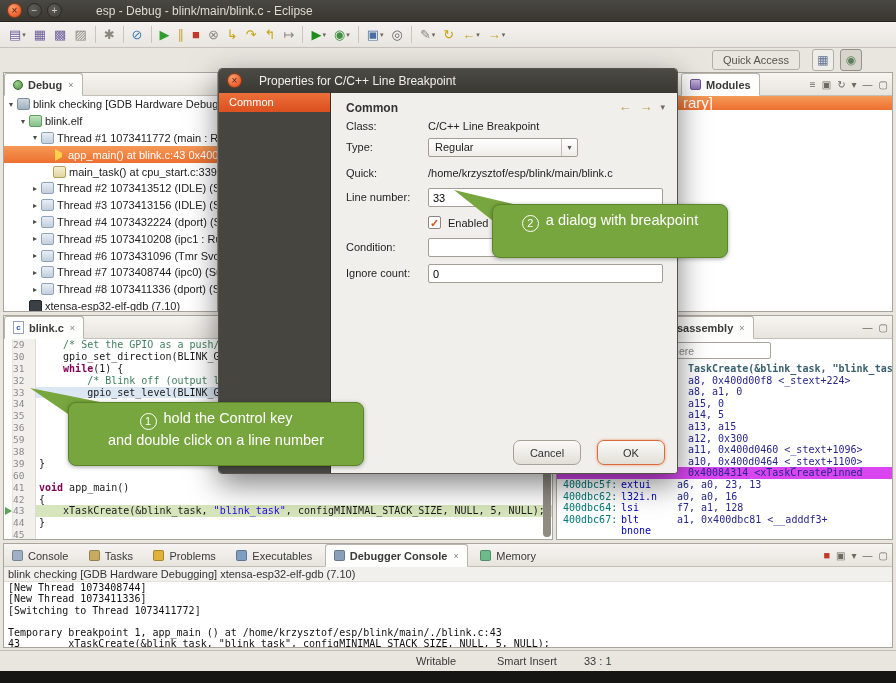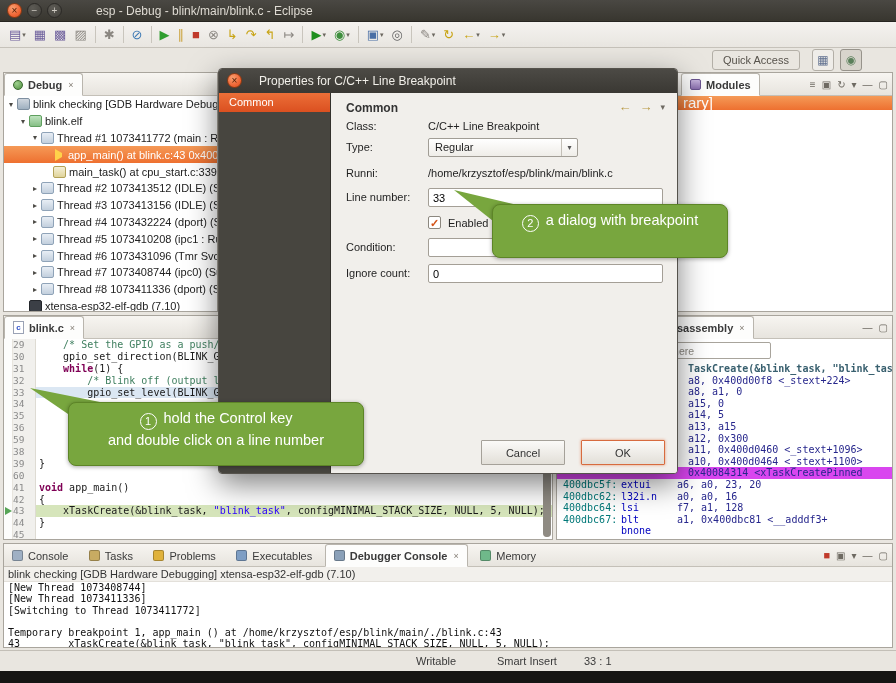--- a/index.html
+++ b/index.html
@@ -119,21 +119,21 @@
   .dlg-row{position:absolute;left:14px;right:14px;height:20px;font-size:11px;color:#1f1f1f}
   .dlg-label{position:absolute;left:0;top:3px}
   .dlg-val{position:absolute;left:82px;top:3px;color:#222}
   .dlg-input{position:absolute;left:82px;right:0;top:0;height:19px;border:1px solid #a49f96;background:#fff;font-family:"Liberation Sans",sans-serif;font-size:11px;padding:0 4px;border-radius:2px}
   .combo{position:absolute;left:82px;top:0;width:150px;height:19px;border:1px solid #a19d95;border-radius:2px;background:linear-gradient(#fff,#efede8);padding:2px 0 0 6px}
   .combo-arrow{position:absolute;right:0;top:0;width:16px;height:17px;border-left:1px solid #c3bfb7;text-align:center;font-size:8px;line-height:17px;color:#555}
   .checkbox{position:absolute;left:82px;top:2px;width:13px;height:13px;border:1px solid #8c887f;background:#fff;border-radius:2px;text-align:center;line-height:12px;font-size:11px;color:#d4551a;font-weight:bold}
   .cb-label{position:absolute;left:102px;top:3px}
   .r-class{top:24px}.r-type{top:45px}.r-file{top:71px}.r-line{top:95px}.r-enabled{top:121px}.r-cond{top:145px}.r-ignore{top:171px}
   .dlg-btns{position:absolute;right:12px;bottom:8px;display:flex;gap:16px}
-  .dlg-btn{width:84px;height:25px;border:1px solid #a5a199;border-radius:1px;background:linear-gradient(#fbfaf8,#e2dfd8);font-size:11px;color:#333;font-family:"Liberation Sans",sans-serif}
+  .dlg-btn{width:68px;height:25px;border:1px solid #a5a199;border-radius:7px;background:linear-gradient(#fbfaf8,#e2dfd8);font-size:11px;color:#333;font-family:"Liberation Sans",sans-serif}
   .dlg-btn.ok{border-color:#d76b3f;box-shadow:0 0 3px rgba(229,128,80,.8)}
 
   
   .arrow{position:absolute;z-index:61}
   .callout{position:absolute;background:#78a63e;border:1px solid #5d8527;border-radius:8px;color:#fff;text-align:center;font-size:14.5px;z-index:62;box-shadow:0 1px 4px rgba(0,0,0,.35)}
   .cl-line{margin-top:7px}
   .cl-line2{margin-top:2px}
   .cl-num{display:inline-block;width:17px;height:17px;border:1.5px solid #fff;border-radius:50%;line-height:15px;font-size:11px;margin-right:7px;vertical-align:-2px}
   .callout.c1{left:68px;top:402px;width:296px;height:64px}
   .callout.c2{left:492px;top:204px;width:236px;height:54px}
@@ -387,21 +387,21 @@
           <div class="dis-line frag src">TaskCreate(&amp;blink_task, "blink_tas</div>
           <div class="dis-line frag">a8, 0x400d00f8 &lt;_stext+224&gt;</div>
           <div class="dis-line frag">a8, a1, 0</div>
           <div class="dis-line frag">a15, 0</div>
           <div class="dis-line frag">a14, 5</div>
           <div class="dis-line frag">a13, a15</div>
           <div class="dis-line frag">a12, 0x300</div>
           <div class="dis-line frag">a11, 0x400d0460 &lt;_stext+1096&gt;</div>
           <div class="dis-line frag">a10, 0x400d0464 &lt;_stext+1100&gt;</div>
           <div class="dis-line frag hl">0x40084314 &lt;xTaskCreatePinned</div>
-          <div class="dis-line full"><span class="d-addr">400dbc5f:</span><span class="d-mn">extui</span><span class="d-ops">a6, a0, 23, 20</span></div>
+          <div class="dis-line full"><span class="d-addr">400dbc5f:</span><span class="d-mn">extui</span><span class="d-ops">a6, a0, 23, 13</span></div>
           <div class="dis-line full"><span class="d-addr">400dbc62:</span><span class="d-mn">l32i.n</span><span class="d-ops">a0, a0, 16</span></div>
           <div class="dis-line full"><span class="d-addr">400dbc64:</span><span class="d-mn">lsi</span><span class="d-ops">f7, a1, 128</span></div>
           <div class="dis-line full"><span class="d-addr">400dbc67:</span><span class="d-mn">blt</span><span class="d-ops">a1, 0x400dbc81 &lt;__adddf3+</span></div>
           <div class="dis-line full"><span class="d-addr"></span><span class="d-mn">bnone</span><span class="d-ops"></span></div>
         </div>
     </div>
   </div>
 
   <div class="panel bottom-panel">
     <div class="tabbar">
@@ -478,21 +478,21 @@
         <span class="dlg-val">C/C++ Line Breakpoint</span>
       </div>
       <div class="dlg-row r-type">
         <span class="dlg-label">Type:</span>
         <span class="combo">
           <span>Regular</span>
           <span class="combo-arrow">▾</span>
         </span>
       </div>
       <div class="dlg-row r-file">
-        <span class="dlg-label">Runni:</span>
+        <span class="dlg-label">Quick:</span>
         <span class="dlg-val">/home/krzysztof/esp/blink/main/blink.c</span>
       </div>
       <div class="dlg-row r-line">
         <span class="dlg-label">Line number:</span>
         <input class="dlg-input" value="33" style="">
       </div>
       <div class="dlg-row r-enabled">
         <span class="checkbox" id="cb-enabled">✓</span>
         <span class="cb-label">Enabled</span>
       </div>

